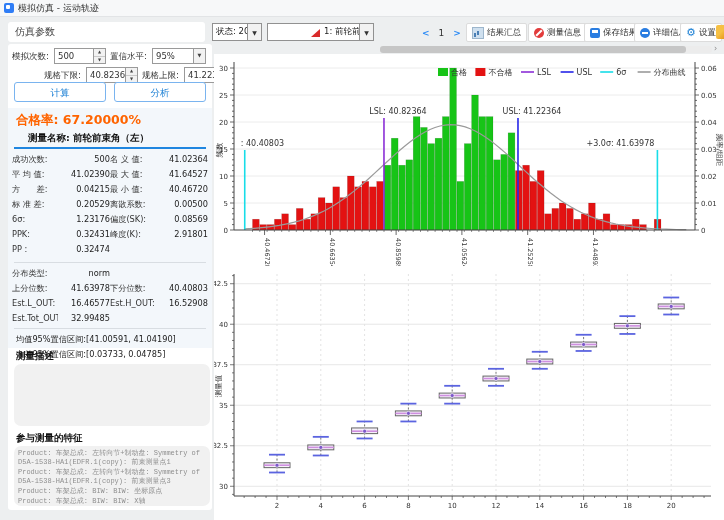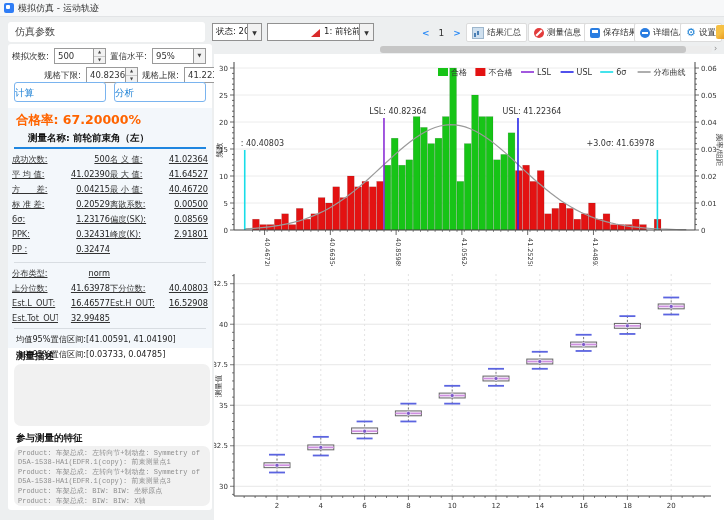--- a/index.html
+++ b/index.html
@@ -47,26 +47,26 @@
   
   .lpanel{left:8px;top:44px;width:204px;height:466px;background:#fff;border-radius:3px;font-size:9px;color:#333;}
   .frow{position:absolute;left:0;width:204px;height:17px;}
   .flabel{position:absolute;top:3px;font-size:8.5px;color:#333;}
   .fld{position:absolute;top:0;height:16px;background:#fff;border:1px solid #9a9a9a;display:flex;box-sizing:border-box;}
   .fld .val{flex:1;font-size:8.5px;padding:2px 3px 0 3px;text-align:left;white-space:nowrap;overflow:hidden;}
   .spin{width:11px;border-left:1px solid #9a9a9a;display:flex;flex-direction:column;}
   .spin span{flex:1;font-size:4px;line-height:6px;text-align:center;color:#444;background:#f2f2f2;}
   .spin span:first-child{border-bottom:1px solid #c9c9c9;}
   .panel-btn{position:absolute;top:38px;width:92px;height:20px;border:1px solid #7ab4ef;border-radius:3px;
-             background:#fff;color:#1a7fd4;font-size:9.5px;line-height:20px;box-sizing:border-box;}
+             background:#fff;color:#1a7fd4;font-size:9.5px;text-align:center;line-height:20px;box-sizing:border-box;}
   .stats-bg{left:0;top:64px;width:204px;height:240px;background:#f3f7fb;}
   .passrate{left:8px;top:68px;font-size:12.5px;font-weight:bold;color:#ff6400;}
   .measname{left:8px;top:88px;font-size:9.5px;font-weight:bold;color:#111;padding-left:12px;}
   .blueline{left:6px;top:103px;width:192px;height:2px;background:#1f86e0;}
-  .grid4{left:0;width:204px;display:grid;grid-template-columns:46px 52px 48px 50px;padding:0 4px;box-sizing:border-box;text-decoration:underline;}
+  .grid4{left:0;width:204px;display:grid;grid-template-columns:46px 52px 48px 50px;padding:0 4px;box-sizing:border-box;}
   .grid4 span{font-size:8.2px;line-height:15px;white-space:nowrap;overflow:hidden;}
   .gl{text-align:left;color:#333;}
   .gv{text-align:right;color:#222;}
   .sep{left:6px;width:192px;height:1px;background:#d8dde2;}
   .confline{left:8px;width:194px;font-size:8.2px;line-height:15px;color:#222;white-space:nowrap;overflow:hidden;}
   .sechead{left:8px;font-size:9.5px;font-weight:bold;color:#111;}
   .graybox{left:6px;width:196px;background:#f1f1f1;border-radius:7px;}
   .features-text{padding:3px 4px;font-family:"Liberation Mono","DejaVu Sans Mono",monospace;
                  font-size:7px;line-height:9px;color:#8f8f8f;}
   .features-text p{margin:0 0 1px 0;word-break:break-all;}

